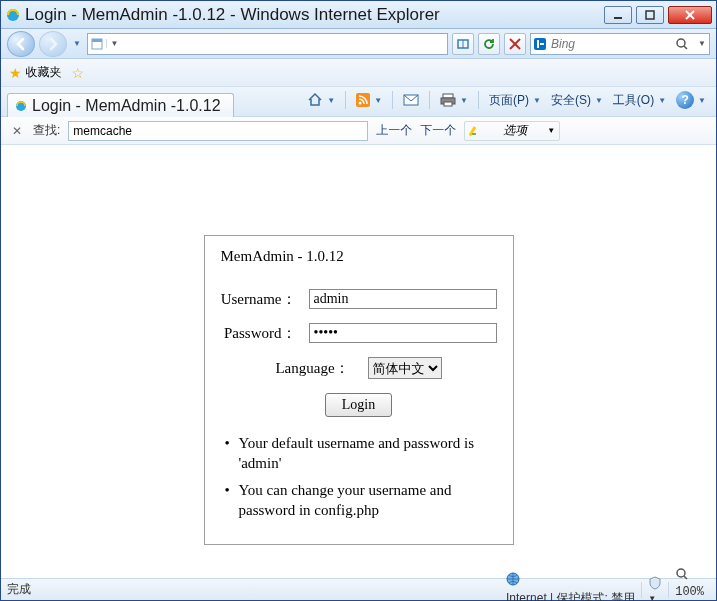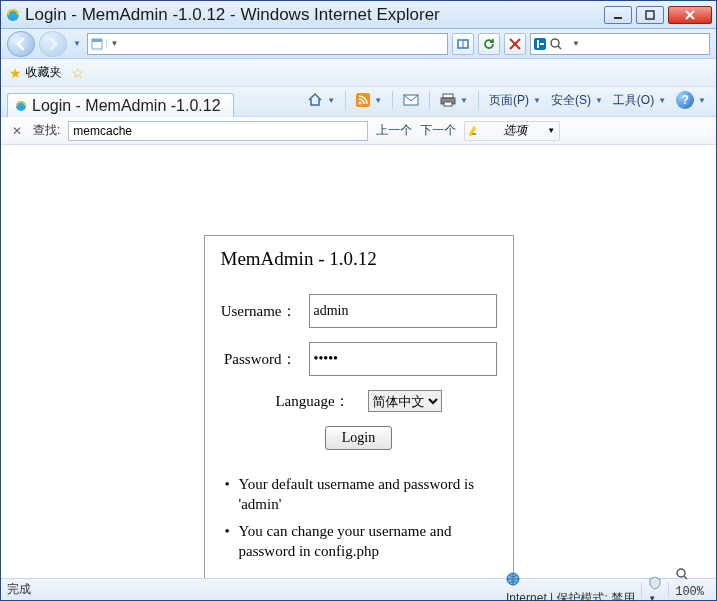--- a/index.html
+++ b/index.html
@@ -48,28 +48,28 @@
   .findbar { height:28px; background:linear-gradient(to bottom,#fdfdfd,#f1f5fa); display:flex; align-items:center; padding:0 8px; gap:8px; border-bottom:1px solid #d1dfee; }
   .findbar .xbtn { width:16px; height:16px; display:flex; align-items:center; justify-content:center; color:#666; }
   .findbar .lbl { color:#333; }
   .findbar input.findinput { flex:0 0 300px; height:20px; border:1px solid #a9c1da; padding:0 4px; font-size:12px; }
   .findbar .link { color:#1a3e6e; }
   .findbar .opt { display:flex; align-items:center; gap:20px; border:1px solid #cdd; border-radius:2px; padding:0 4px; height:20px;font-style:italic; }
   .pencil { width:14px;height:14px;display:inline-block; }
   
   .content { flex:1; background:#fff; overflow:auto; display:flex; justify-content:center; align-items:flex-start; padding-top:90px; font-family: "Times New Roman", serif; font-size:15px; color:#000; }
   .loginbox { width:310px; border:1px solid #9f9f9f; padding:12px 16px 18px 16px; }
-  .loginbox .boxtitle { margin-bottom:24px; font-size:19px; }
+  .loginbox .boxtitle { margin-bottom:24px; font-size:15px; }
   .frow { display:flex; align-items:center; margin-bottom:14px; }
   .frow .flabel { width:96px; text-align:right; padding-right:12px; }
-  .frow input[type=text], .frow input[type=password] { flex:1; height:34px; border:1px solid #888; padding:0 4px; font-size:14px; font-family:inherit; }
+  .frow input[type=text], .frow input[type=password] { flex:1; height:20px; border:1px solid #888; padding:0 4px; font-size:14px; font-family:inherit; }
   .frow select { height:22px; border:1px solid #888; font-size:13px; }
   .langrow { justify-content:center; gap:6px; }
   .langrow .flabel { width:auto; }
-  .btnrow { text-align:center; margin:10px 0 24px 0;text-decoration:underline; }
+  .btnrow { text-align:center; margin:10px 0 16px 0;text-decoration:underline; }
   .loginbtn { padding:3px 16px; border:1px solid #777; background:linear-gradient(to bottom,#fdfdfd,#e4e4e4); border-radius:3px; font-family:inherit; font-size:14px; }
   .hints { list-style:none; padding:0; margin:0; }
   .hints li { position:relative; padding-left:18px; margin-bottom:6px; line-height:1.35; }
   .hints li:before { content:"•"; position:absolute; left:4px; top:0; }
   
   .statusbar { height:22px; background:linear-gradient(to bottom,#f2f6fb,#e0ebf6); border-top:1px solid #c6d8eb; display:flex; align-items:center; padding:0 6px; font-size:12px; color:#333; }
   .statusbar .spacer { flex:1; }
   .statusbar .sec { display:flex; align-items:flex-start; gap:4px; padding:0 6px;flex-direction:column; }
   .statusbar .vline { width:1px; height:16px; background:#c6d8eb; }
   .globe { width:14px;height:14px; }
@@ -150,20 +150,21 @@
         </svg>
     </div>
     <div class="searchbar">
       <span class="bingicon">
         <svg width="14" height="14">
             <rect x="1" y="1" width="12" height="12" rx="2" fill="#0072c6"></rect>
             <rect x="4" y="3" width="2" height="8" fill="#fff"></rect>
             <rect x="7" y="6" width="4" height="2" fill="#fff"></rect>
           </svg>
       </span>
+      <span class="bingtext">Bing</span>
       <span class="mag">
         <svg width="14" height="14">
             <circle cx="6" cy="6" r="4" fill="none" stroke="#555" stroke-width="1.5"></circle>
             <line x1="9" y1="9" x2="12" y2="12" stroke="#555" stroke-width="1.5"></line>
           </svg>
       </span>
       <span class="dd" style="width:14px;text-align:center;color:#555;font-size:8px;">▼</span>
     </div>
   </div>
 

